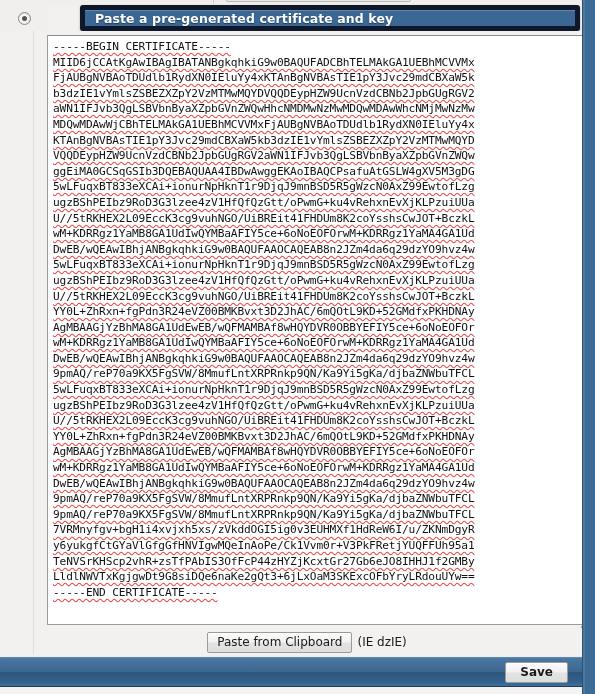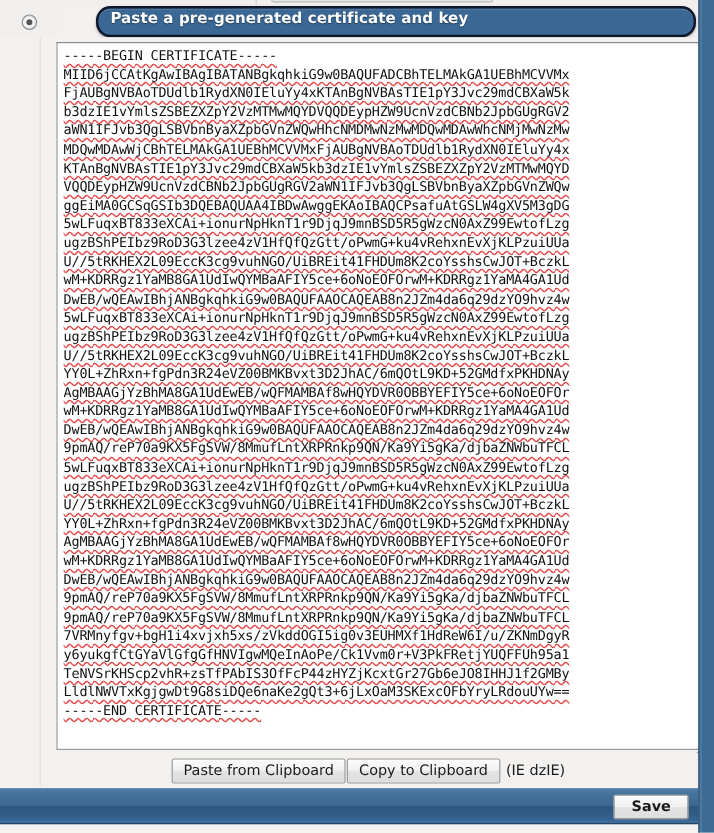--- a/index.html
+++ b/index.html
@@ -98,24 +98,24 @@
     background: #555;
   }
   .title-bar {
     position: absolute;
     left: 80px; top: 0;
     width: 500px; height: 26px;
     background: linear-gradient(to bottom,
         #4a7ba6 0%, #44719b 18%, #3c6790 48%,
         #2f5madd 50%, #2e557e 52%, #33608c 82%, #3d6f9e 100%);
     background-color: #3a6793;
-    border: 2px solid #0f172a;
-    border-radius: 12px;
+    border: 5px solid #0f172a;
+    border-radius: 3px;
     box-shadow: 0 1px 2px rgba(0,0,0,0.35), inset 0 1px 0 rgba(255,255,255,0.22);
-    display: flex; 
+    display: flex; align-items: center;
   }
   .title-bar .title-text {
     padding-left: 10px;
     color: #ffffff;
     font-size: 12.5px;
     font-weight: bold;
     letter-spacing: 0.1px;
     text-shadow: 0 1px 1px rgba(0,0,0,0.45);
     white-space: nowrap;
   }
@@ -222,21 +222,21 @@
         #2f5a82 50%, #2e557e 53%, #33608c 84%, #3e709f 100%);
     background-color: #3a6793;
     border-top: 1px solid #5d87ab;
     border-bottom: 1px solid #1f3c57;
     box-shadow: 0 2px 3px rgba(0,0,0,0.30);
     display: flex;
     align-items: center;
     justify-content: flex-end;
   }
   .footer-bar .btn {
-    margin-right: 8px;
+    margin-right: 14px;
     padding: 2px 14px 3px;
     font-weight: bold;
   }
   .footer-shadow {
     position: absolute;
     left: 0; top: 687px;
     width: 582px; height: 7px;
     background: #f4f3f1;
   }
 </style>
@@ -303,21 +303,20 @@
 -----END CERTIFICATE-----</textarea>
         <span class="resize-grip">
           <i style="bottom:2px;  width:10px;"></i>
           <i style="bottom:5px;  width:7px;"></i>
           <i style="bottom:8px;  width:4px;"></i>
         </span>
       </div>
 
       <div class="button-row">
         <button class="btn">Paste from Clipboard</button>
-        <button class="btn">Copy to Clipboard</button>
         <span class="note-text">(IE dzIE)</span>
       </div>
     </div>
 
     <div class="footer-bar">
       <button class="btn">Save</button>
     </div>
     <div class="footer-shadow"></div>
 
   </div>

